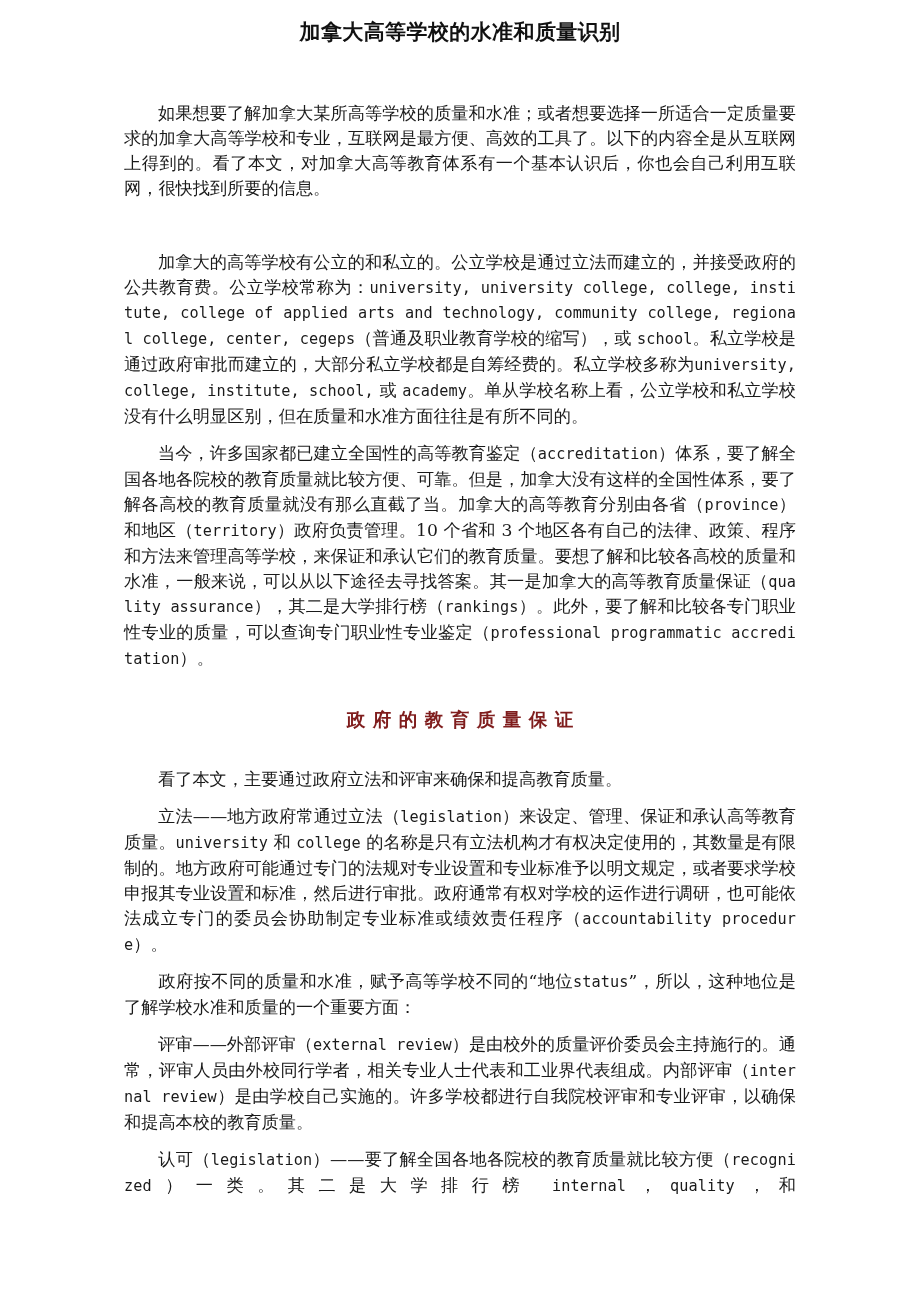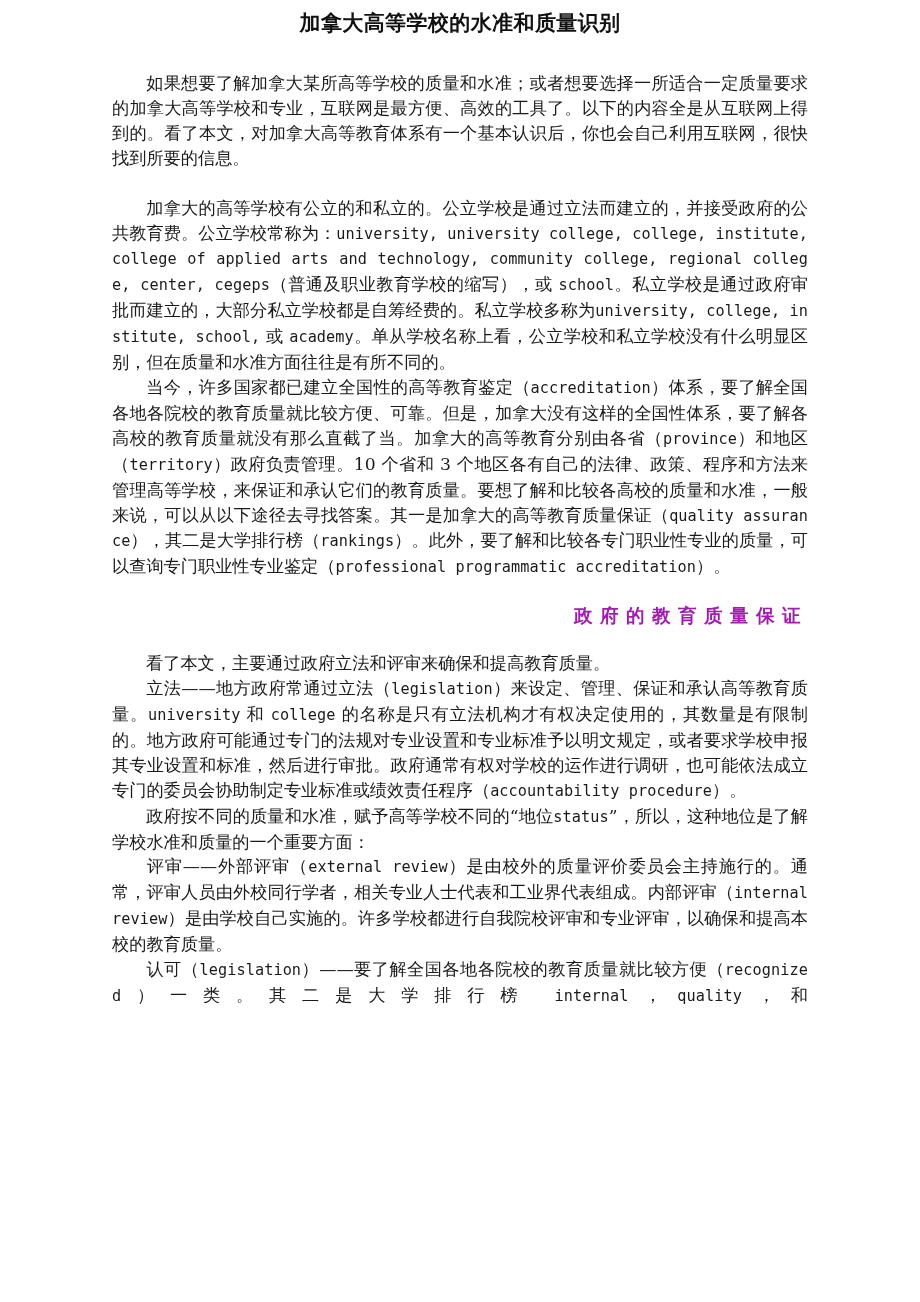--- a/index.html
+++ b/index.html
@@ -33,61 +33,61 @@
     width: 696px;
   }
 
   
   .doc-title {
     font-family: "DejaVu Sans", "Liberation Sans", sans-serif;
     font-size: 21px;
     font-weight: 600;
     text-align: center;
     letter-spacing: 0.4px;
-    margin: 8px;
+    margin: 17px;
     line-height: 30px;
     color: #111111;
   }
 
   
   .para {
     font-family: "DejaVu Serif", "Liberation Serif", serif;
     font-size: 17.2px;
     line-height: 24.9px;
     text-align: justify;
     text-justify: inter-character;
     text-align-last: left;
-    margin: 0;
+    margin: 12px;
     color: #1a1a1a;
     word-break: break-all;
     hyphens: none;
   }
   .para .ind {
     display: inline-block;
     width: 34px;
   }
 
   
   .gap-line {
     height: 25px;
   }
 
   
   .section-heading {
     font-family: "DejaVu Serif", "Liberation Serif", serif;
     font-weight: bold;
     font-size: 18.5px;
-    text-align: right;
+    text-align: center;
     letter-spacing: 7.5px;
     text-indent: 7.5px;
     line-height: 26px;
     margin: 0;
     padding-top: 23px;
     padding-bottom: 22px;
-    color: #a21caf;
+    color: #7f1d1d;
   }
 
   
   .en {
     font-family: "DejaVu Sans Mono", "Liberation Mono", monospace;
     font-size: 15.2px;
     letter-spacing: 0.1px;
   }
 
   

